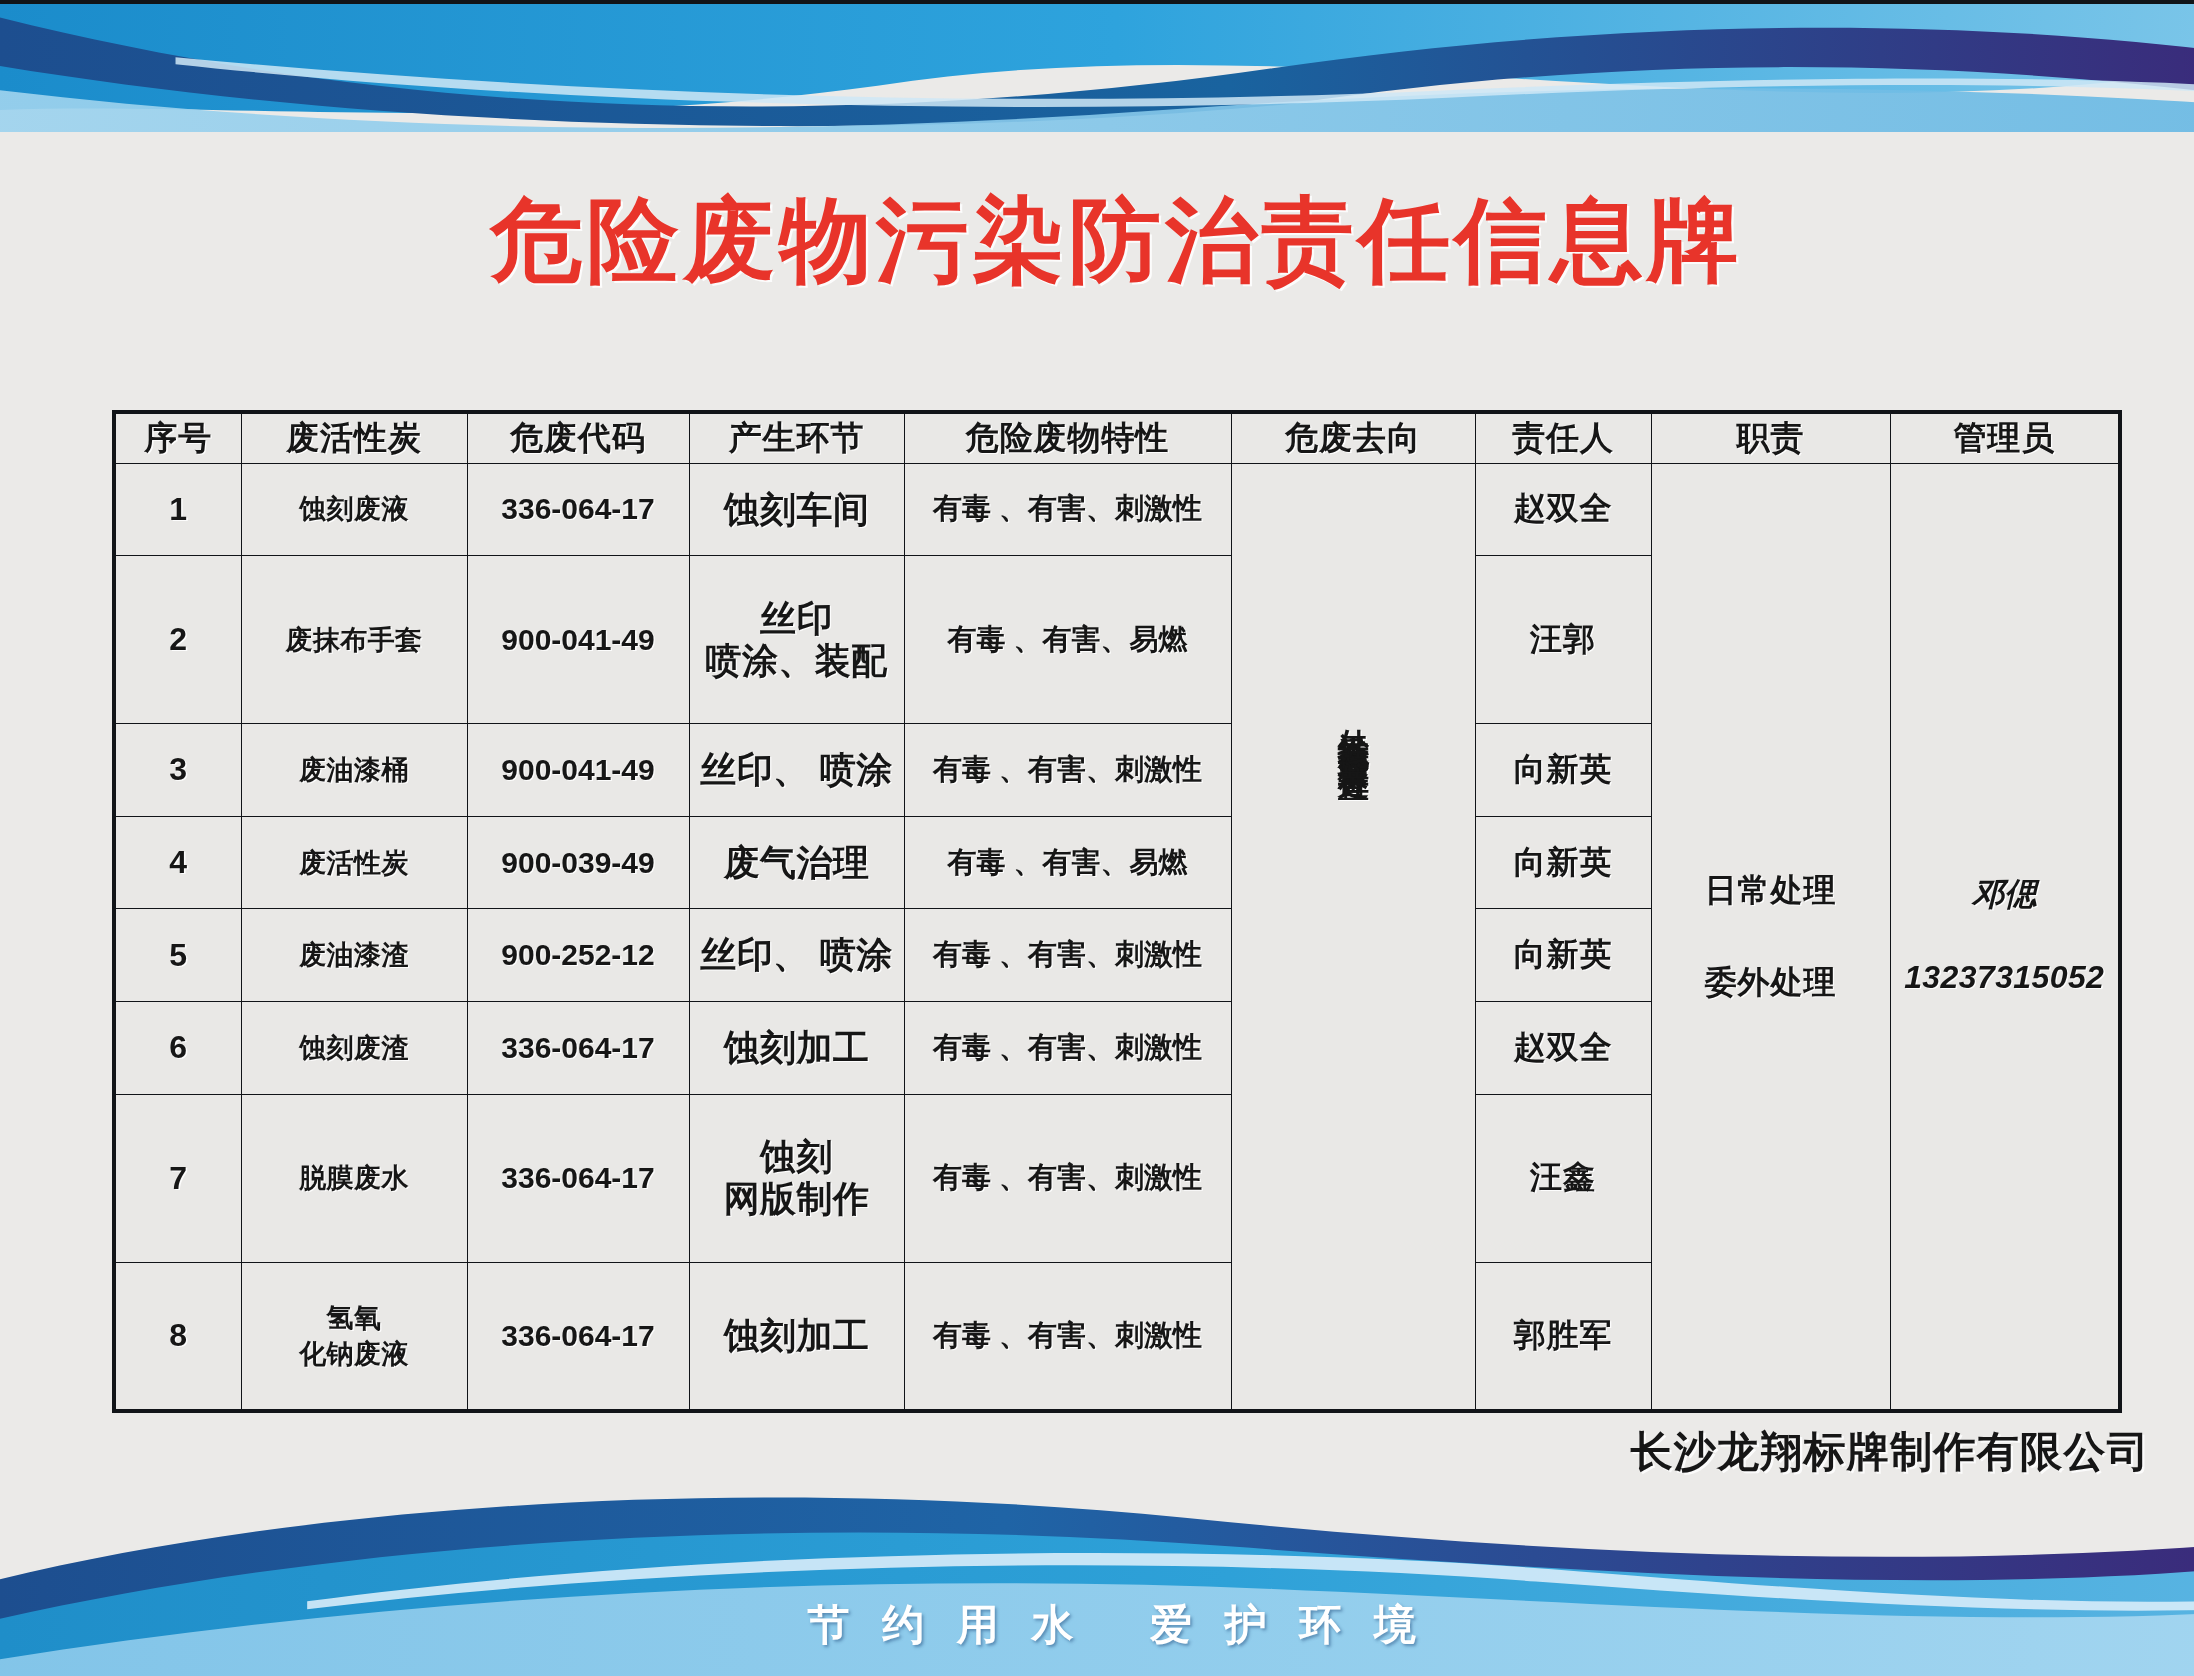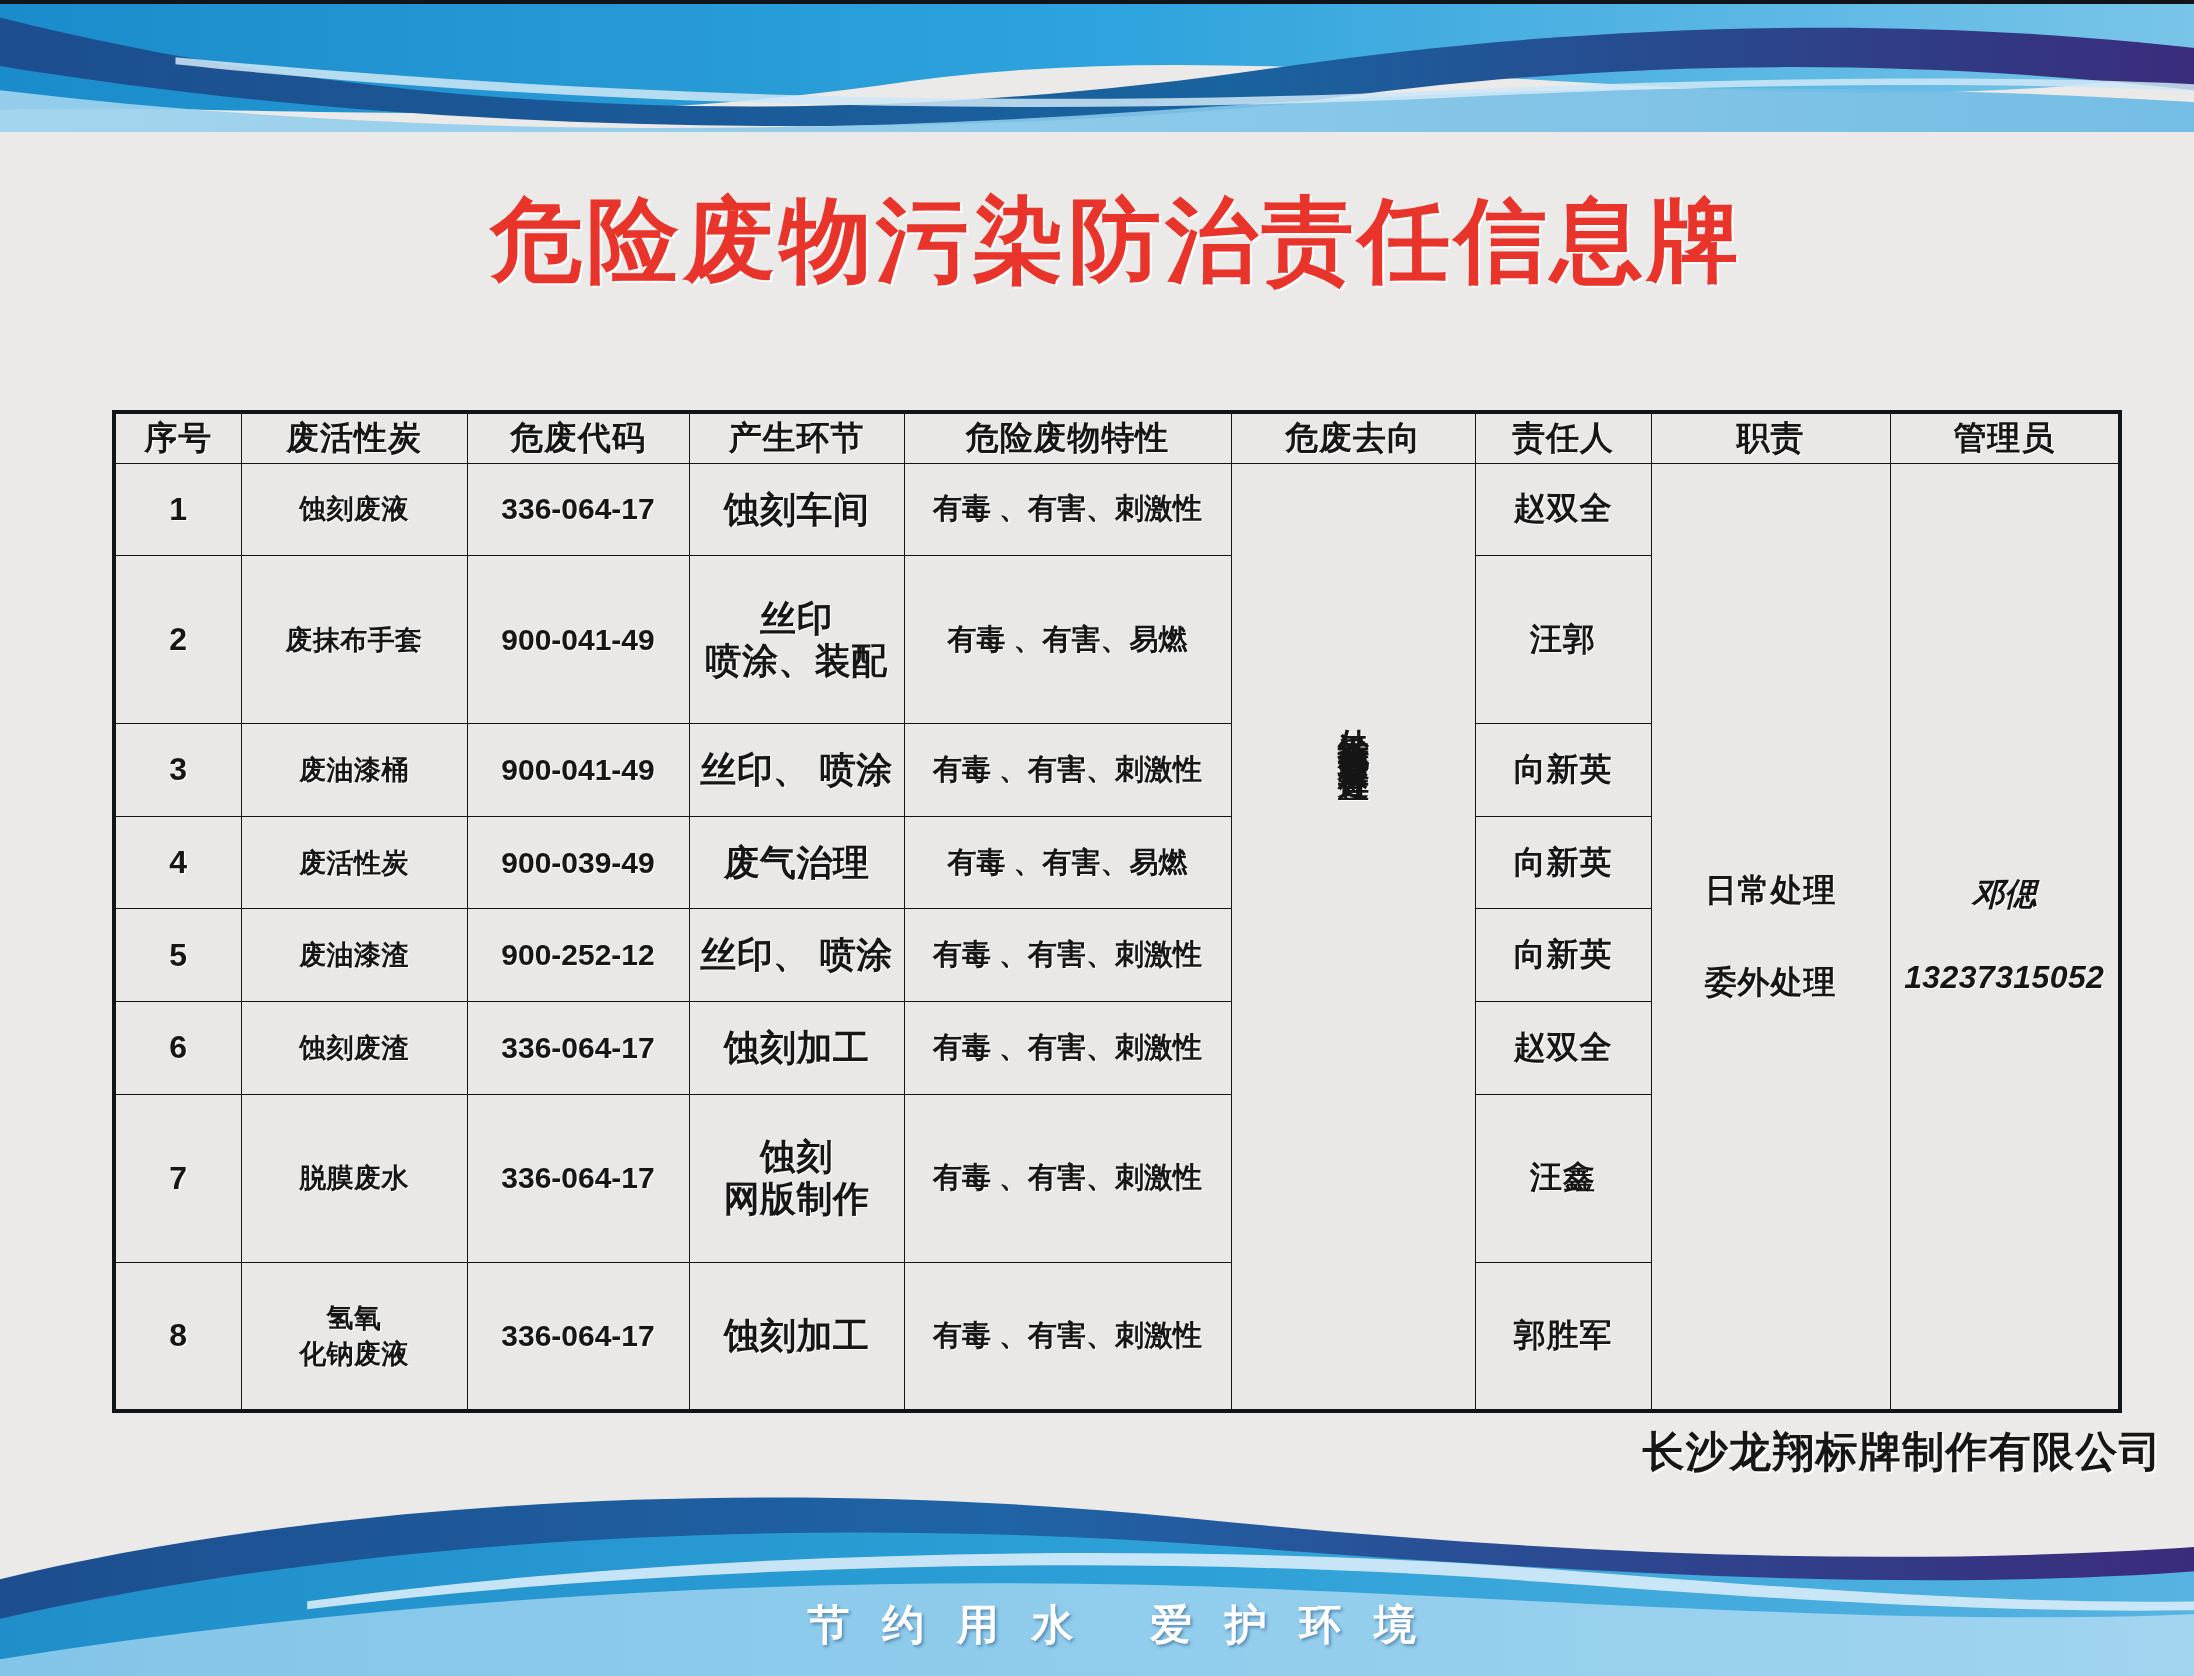--- a/index.html
+++ b/index.html
@@ -76,21 +76,21 @@
     margin:0 auto;
     display:inline-block;
     text-align:left;
     font-weight:bold;
     text-shadow:1.3px 1.3px 0 rgba(255,255,255,.9);
   }
 
   
   .company{
     position:absolute;
-    top:1424px;left:12px;width:2150px;
+    top:1424px;left:0;width:2150px;
     text-align:right;
     font-size:42px;font-weight:bold;color:#161616;
     letter-spacing:1.3px;
     text-shadow:2.2px 2.2px 0 rgba(255,255,255,.8);
     white-space:nowrap;
   }
 
   
   .slogan{
     position:absolute;bottom:23px;left:0;width:2234px;

